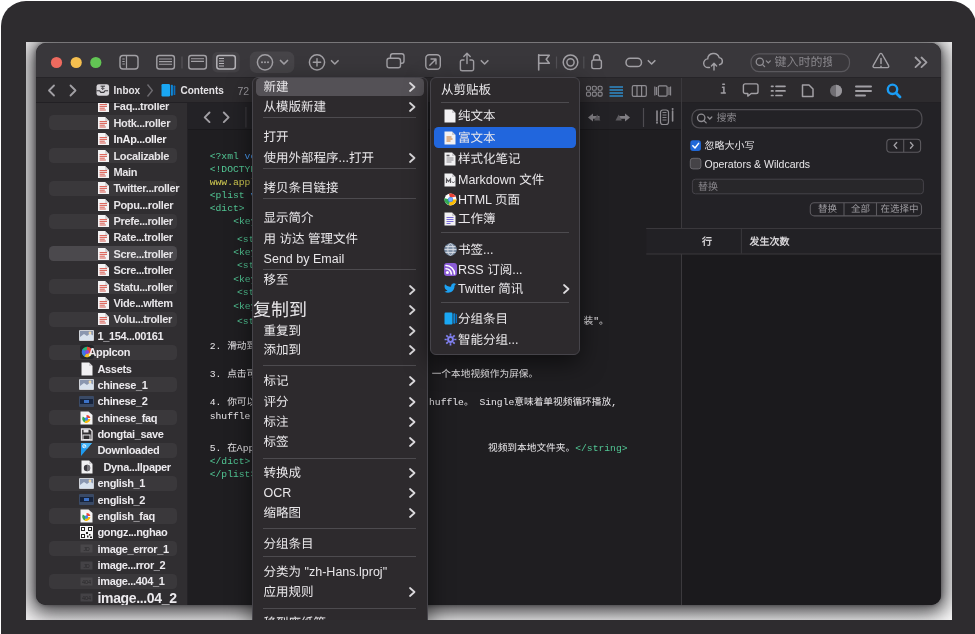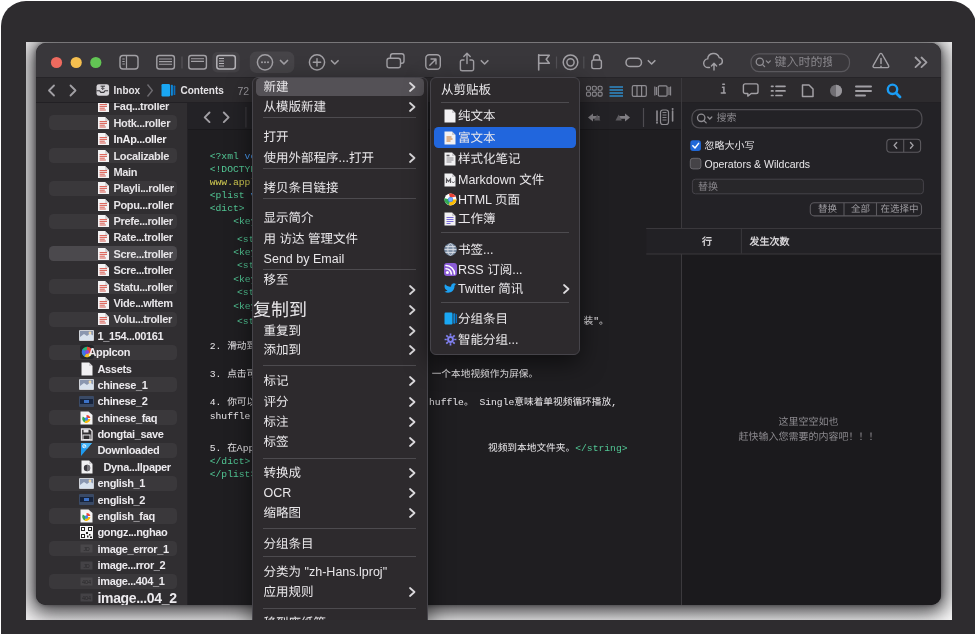--- a/index.html
+++ b/index.html
@@ -144,21 +144,20 @@
 <div class="lbl " style="left:237.5px;top:82.6px;height:16px;line-height:16px;font-size:10.5px;color:#9b999e;font-weight:400;font-family:'Liberation Sans',sans-serif;">72 个项目</div>
 <div class="lbl " style="left:716.5px;top:110.3px;height:16px;line-height:16px;font-size:10px;color:#87858a;font-weight:400;font-family:'Liberation Sans',sans-serif;">搜索</div>
 <div class="lbl " style="left:704.5px;top:137.6px;height:16px;line-height:16px;font-size:10px;color:#e8e6e9;font-weight:400;font-family:'Liberation Sans',sans-serif;">忽略大小写</div>
 <div class="lbl " style="left:704.5px;top:155.6px;height:16px;line-height:16px;font-size:10.5px;color:#e8e6e9;font-weight:400;font-family:'Liberation Sans',sans-serif;">Operators &amp; Wildcards</div>
 <div class="lbl " style="left:698px;top:178.5px;height:16px;line-height:16px;font-size:10px;color:#87858a;font-weight:400;font-family:'Liberation Sans',sans-serif;">替换</div>
 <div class="lbl " style="left:818px;top:201.2px;height:16px;line-height:16px;font-size:9.5px;color:#9d9ba0;font-weight:400;font-family:'Liberation Sans',sans-serif;">替换</div>
 <div class="lbl " style="left:851px;top:201.2px;height:16px;line-height:16px;font-size:9.5px;color:#9d9ba0;font-weight:400;font-family:'Liberation Sans',sans-serif;">全部</div>
 <div class="lbl " style="left:880.5px;top:201.2px;height:16px;line-height:16px;font-size:9.5px;color:#9d9ba0;font-weight:400;font-family:'Liberation Sans',sans-serif;">在选择中</div>
 <div class="lbl " style="left:702px;top:233.5px;height:16px;line-height:16px;font-size:10px;color:#d6d4d7;font-weight:700;font-family:'Liberation Sans',sans-serif;">行</div>
 <div class="lbl " style="left:749.5px;top:233.5px;height:16px;line-height:16px;font-size:10px;color:#d6d4d7;font-weight:700;font-family:'Liberation Sans',sans-serif;">发生次数</div>
-<div class="lbl" style="left:681px;top:415px;width:255px;text-align:center;font-size:10px;color:#8b898e;line-height:14.5px;">这里空空如也<br>赶快输入您需要的内容吧！！！</div>
 <div class="abs" style="left:36.5px;top:103.2px;width:151px;height:501.8px;overflow:hidden;">
 <div class="abs" style="left:12.5px;top:12.039999999999997px;width:127.5px;height:15.18px;border-radius:4.5px;background:#3a383b;"></div>
 <div class="abs" style="left:12.5px;top:44.800000000000004px;width:127.5px;height:15.18px;border-radius:4.5px;background:#3a383b;"></div>
 <div class="abs" style="left:12.5px;top:77.55999999999999px;width:127.5px;height:15.18px;border-radius:4.5px;background:#3a383b;"></div>
 <div class="abs" style="left:12.5px;top:110.32000000000001px;width:127.5px;height:15.18px;border-radius:4.5px;background:#3a383b;"></div>
 <div class="abs" style="left:12.5px;top:143.08px;width:127.5px;height:15.18px;border-radius:4.5px;background:#4b494d;"></div>
 <div class="abs" style="left:12.5px;top:175.84px;width:127.5px;height:15.18px;border-radius:4.5px;background:#3a383b;"></div>
 <div class="abs" style="left:12.5px;top:208.6px;width:127.5px;height:15.18px;border-radius:4.5px;background:#3a383b;"></div>
 <div class="abs" style="left:12.5px;top:241.35999999999999px;width:127.5px;height:15.18px;border-radius:4.5px;background:#3a383b;"></div>
 <div class="abs" style="left:12.5px;top:274.12px;width:127.5px;height:15.18px;border-radius:4.5px;background:#3a383b;"></div>
@@ -208,21 +207,21 @@
           </svg>
         </div>
 <div class="lbl " style="left:77px;top:60.769999999999996px;height:16px;line-height:16px;font-size:11px;color:#e6e4e7;font-weight:600;font-family:'Liberation Sans',sans-serif;letter-spacing:-0.35px;">Main</div>
 <div class="abs" style="left:60.3px;top:78.14999999999999px;">
           <svg width="13" height="14" viewBox="0 0 13 14">
             <path d="M1 1h7l4 4v8H1z" fill="#f4f3f4"></path>
             <path d="M8 1l4 4H8z" fill="#d8d6d8"></path>
             <path d="M2.6 5.6h7.4M2.6 7.4h7.4M2.6 9.2h5.2M2.6 11h6.2" stroke="#d6493d" stroke-width="0.9"></path>
           </svg>
         </div>
-<div class="lbl " style="left:77px;top:77.14999999999999px;height:16px;line-height:16px;font-size:11px;color:#e6e4e7;font-weight:600;font-family:'Liberation Sans',sans-serif;letter-spacing:-0.35px;">Playli...roller</div>
+<div class="lbl " style="left:77px;top:77.14999999999999px;height:16px;line-height:16px;font-size:11px;color:#e6e4e7;font-weight:600;font-family:'Liberation Sans',sans-serif;letter-spacing:-0.35px;">Twitter...roller</div>
 <div class="abs" style="left:60.3px;top:94.53000000000002px;">
           <svg width="13" height="14" viewBox="0 0 13 14">
             <path d="M1 1h7l4 4v8H1z" fill="#f4f3f4"></path>
             <path d="M8 1l4 4H8z" fill="#d8d6d8"></path>
             <path d="M2.6 5.6h7.4M2.6 7.4h7.4M2.6 9.2h5.2M2.6 11h6.2" stroke="#d6493d" stroke-width="0.9"></path>
           </svg>
         </div>
 <div class="lbl " style="left:77px;top:93.53000000000002px;height:16px;line-height:16px;font-size:11px;color:#e6e4e7;font-weight:600;font-family:'Liberation Sans',sans-serif;letter-spacing:-0.35px;">Popu...roller</div>
 <div class="abs" style="left:60.3px;top:110.91000000000001px;">
           <svg width="13" height="14" viewBox="0 0 13 14">

